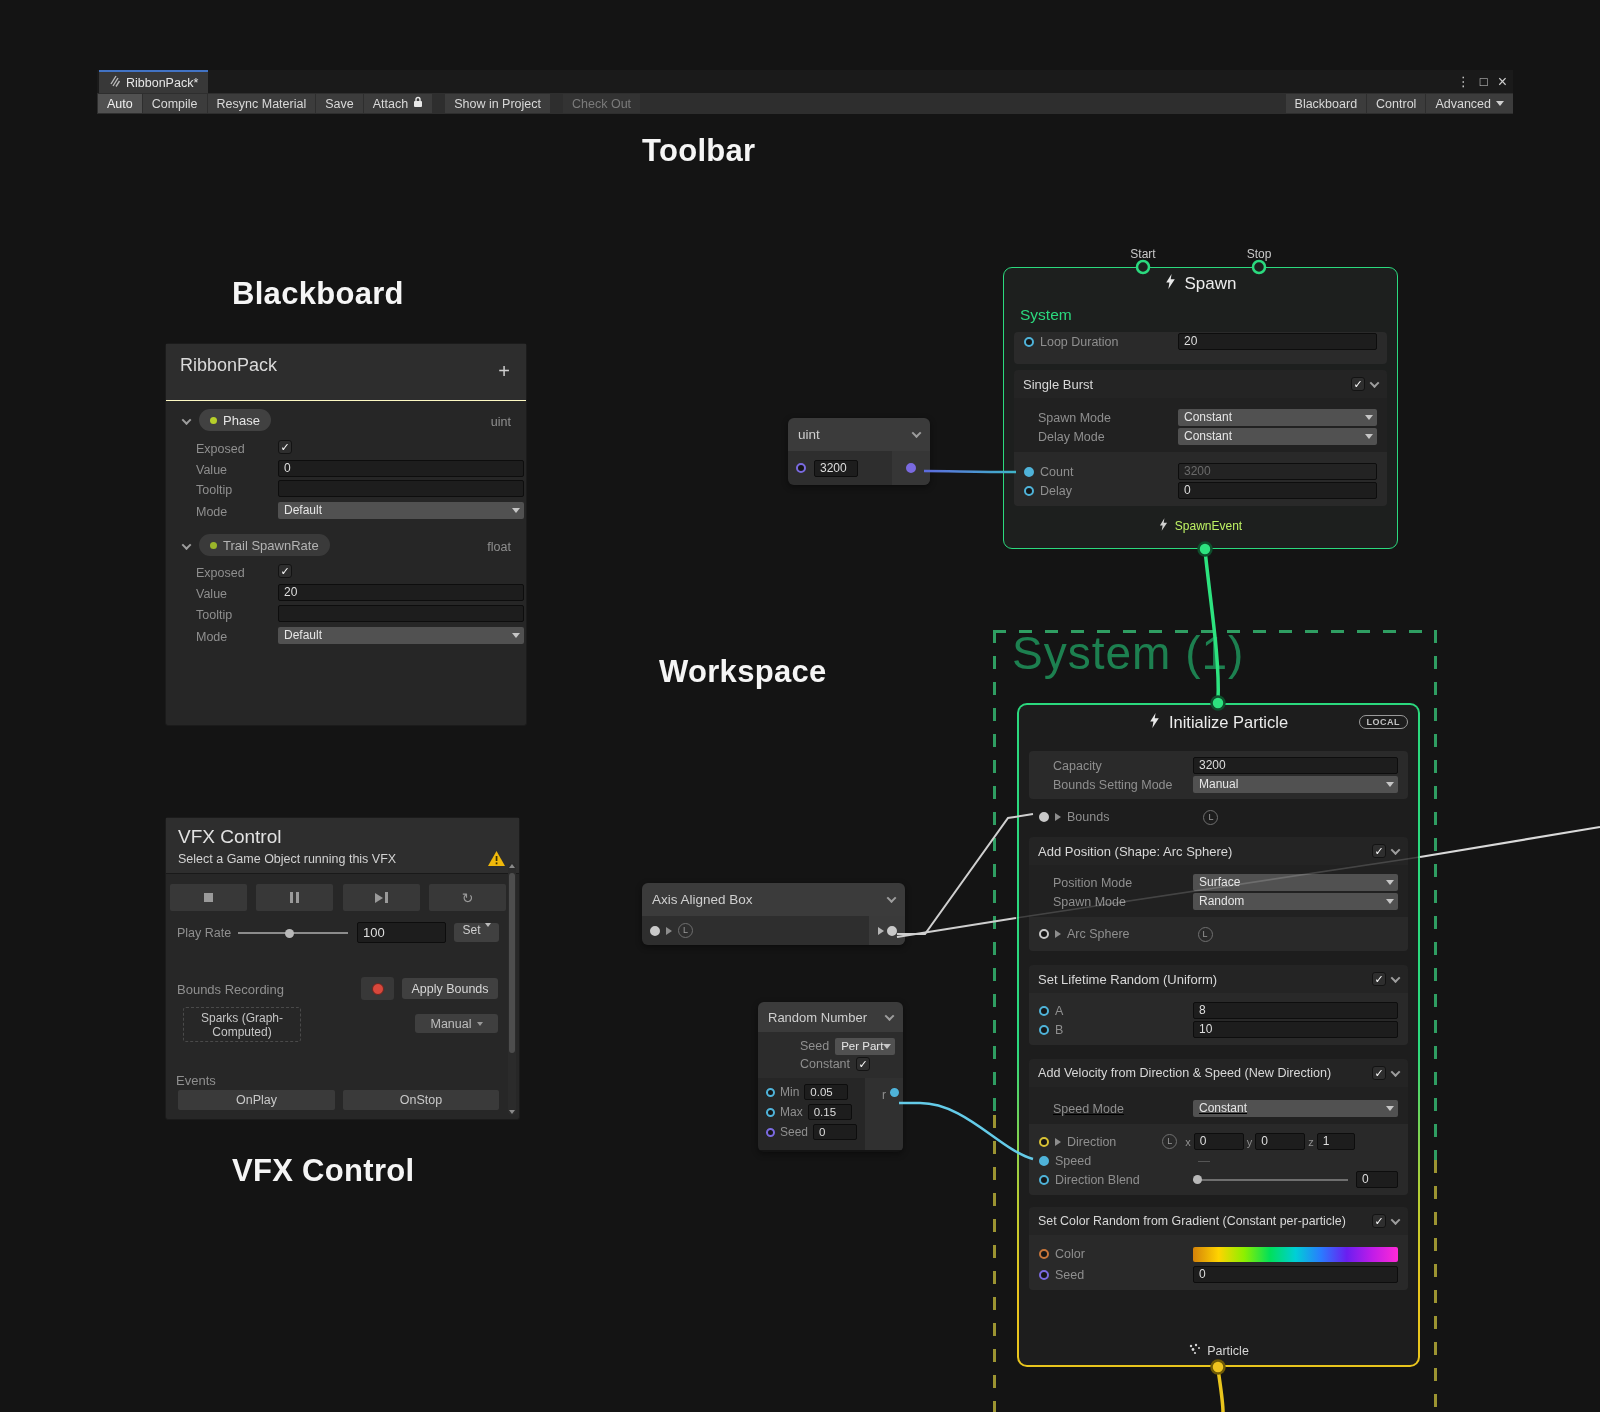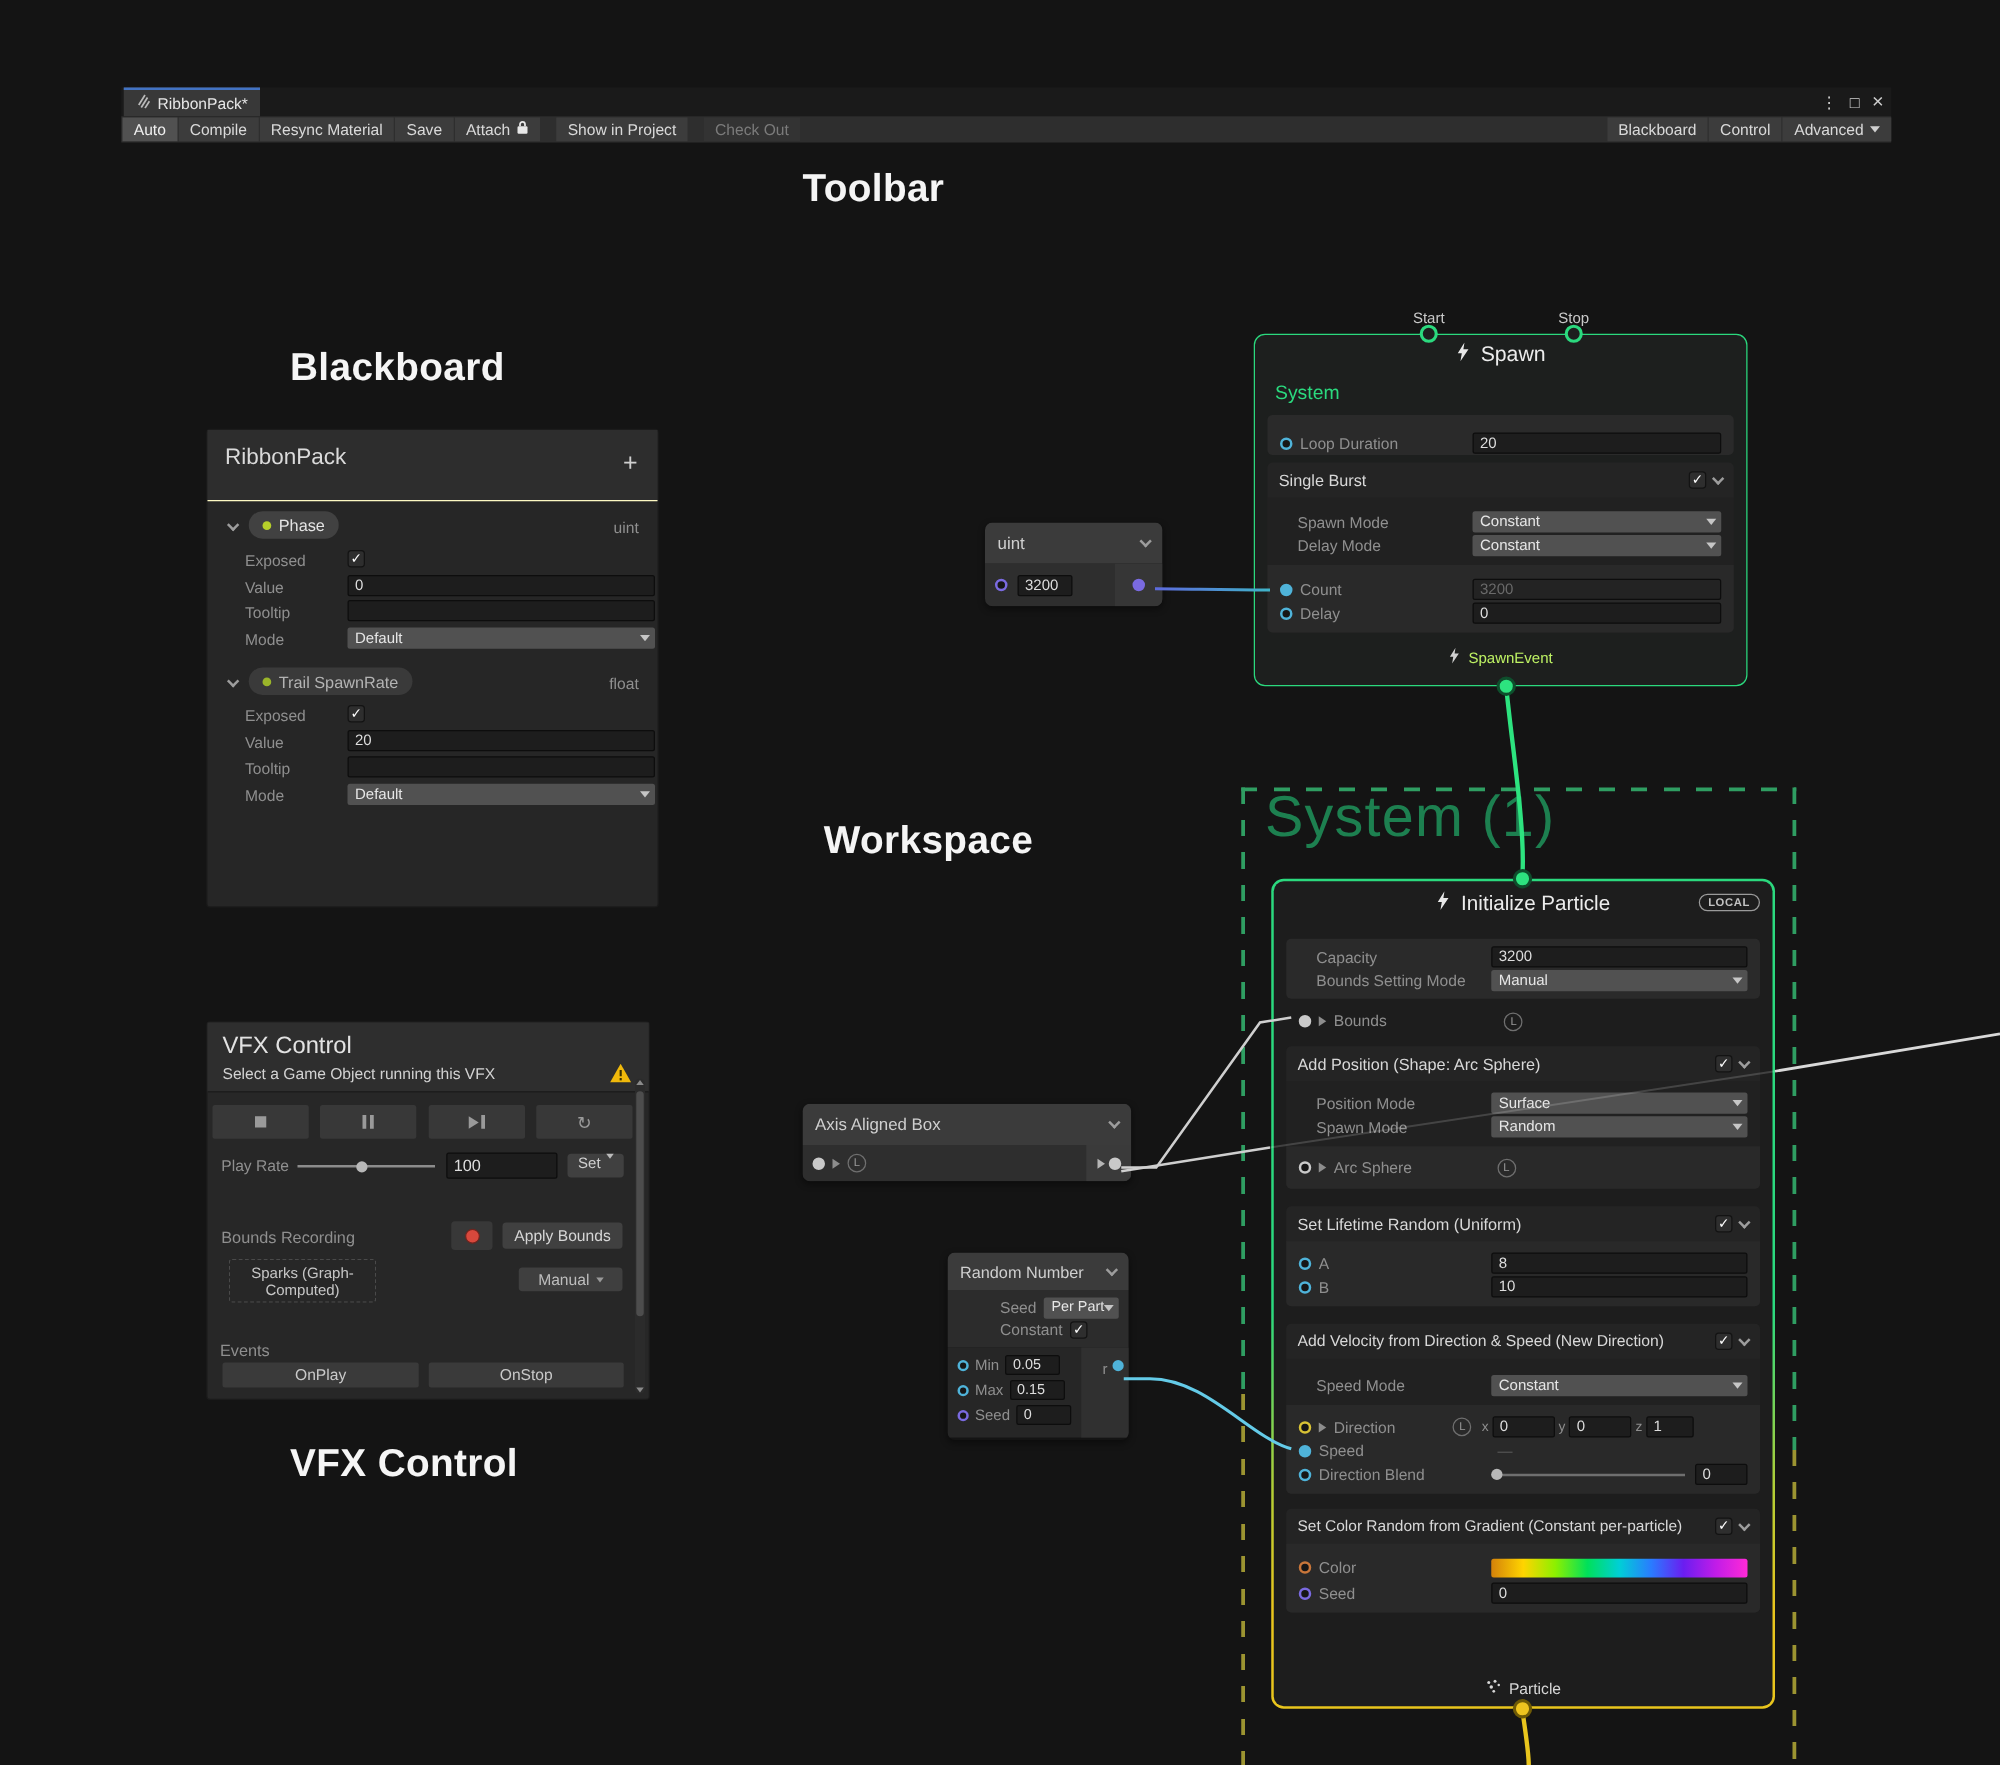--- a/index.html
+++ b/index.html
@@ -261,21 +261,21 @@
   <span class="flowlabel" style="left:1259px;top:247px;">Stop</span>
   <div style="position:absolute;left:1003px;top:267px;width:395px;height:282px;background:#1d1f1e;border:1.5px solid #2bd97e;border-radius:9px;">
     <div class="ctxinner">
       <div class="ctxtitle" style="top:6px;">
         <span class="bolt"><svg width="11" height="15" viewBox="0 0 10 14">
               <path d="M6 0 L1 8 h3 L3 14 L9 5 H5.2 Z" fill="#e8e8e8"></path>
             </svg></span>
         <span>Spawn</span>
       </div>
       <span style="position:absolute;left:16px;top:38px;color:#2bd97e;font-size:15.5px;">System</span>
-      <div class="sec" style="top:64px;height:32px;padding:0;display:flex;align-items:flex-end;">
+      <div class="sec" style="top:64px;height:32px;padding:0;display:flex;align-items:flex-start;">
         <div class="prow" style="flex:1;">
           <span class="pt"></span>
           <span class="plabel">Loop Duration</span>
           <div class="ctl" style="width:199px;">
               <div class="pinput">20</div>
             </div>
         </div>
       </div>
       <div class="blk" style="top:102px;">
         <div class="blkhd">
@@ -479,21 +479,21 @@
             </div>
         </div>
       </div>
 
       <div class="blk" style="top:354px;">
         <div class="blkhd">
           <span class="blkttl" style="font-size:12.6px;">Add Velocity from Direction &amp; Speed (New Direction)</span>
           <span class="cbx">✓</span>
           <span class="chv"></span>
         </div>
-        <div class="blkset" style="padding:12px 0 6px 0;">
+        <div class="blkset" style="padding:12px 0 6px 0;text-decoration:underline;">
           <div class="prow">
               <span class="plabel" style="margin-left:14px;">Speed Mode</span>
             <div class="ctl">
                 <div class="dd"><span>Constant</span><span class="car"></span></div>
               </div>
             </div>
         </div>
         <div class="blkports" style="padding-top:8px;">
           <div class="prow">
             <span class="pt yl"></span>

